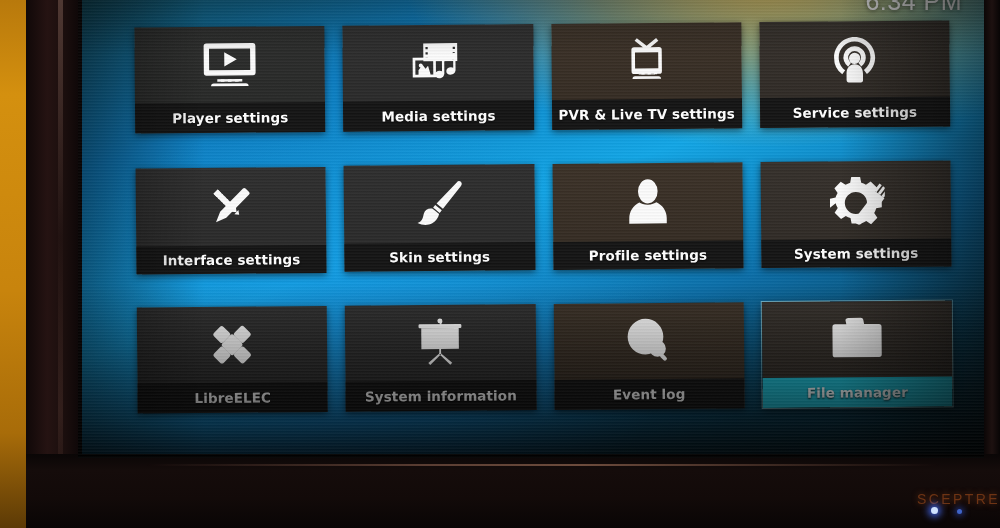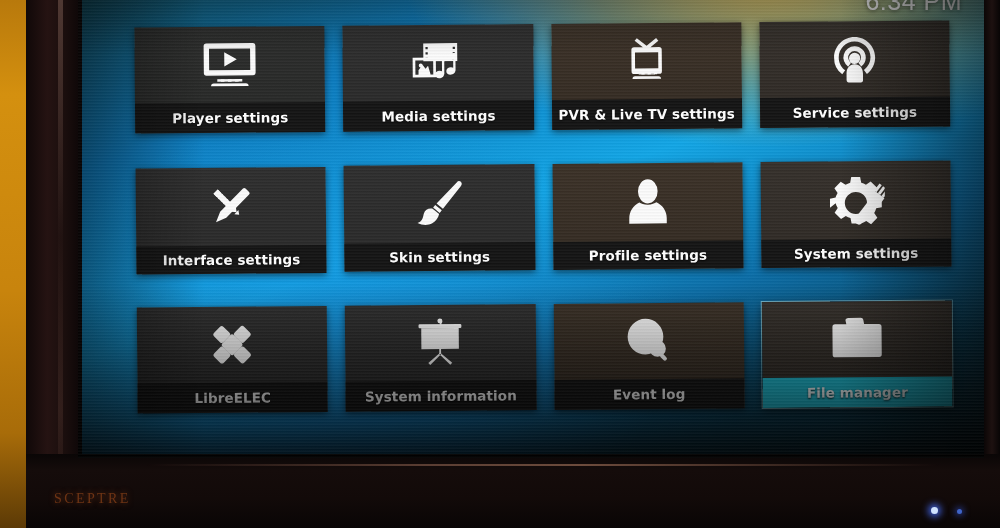--- a/index.html
+++ b/index.html
@@ -34,24 +34,24 @@
   .bezel-bottom {
     position:absolute; left:26px; right:0; bottom:0; height:74px;
     background:linear-gradient(180deg,#0a0606 0%,#150c0b 22%,#120a09 60%,#090505 100%);
   }
   .bezel-bottom-line{
     position:absolute; left:120px; right:60px; top:10px; height:2px;
     background:linear-gradient(90deg,rgba(90,60,50,0),rgba(150,105,85,.55) 35%,rgba(170,120,95,.6) 55%,rgba(80,50,42,0));
     filter:blur(.6px);
   }
   .tv-brand{
-    position:absolute; left:0; right:0; top:37px; text-align:left;
+    position:absolute; left:0; right:0; top:37px; text-align:right;
     font-size:14px; letter-spacing:2.4px; font-weight:400;
     color:#6e3414; text-shadow:0 0 6px rgba(190,90,40,.55);
-    font-family:Liberation Serif, serif;
+    font-family:Liberation Sans, sans-serif;
     padding-left:28px;
   }
   .led { position:absolute; bottom:14px; border-radius:50%; }
   .led-a{ right:62px; width:7px; height:7px; background:#cfe2ff;
           box-shadow:0 0 7px 3px rgba(70,110,255,.85); }
   .led-b{ right:38px; width:5px; height:5px; background:#3f64c8;
           box-shadow:0 0 6px 2px rgba(50,80,200,.6); }
 
   
   #screen {

